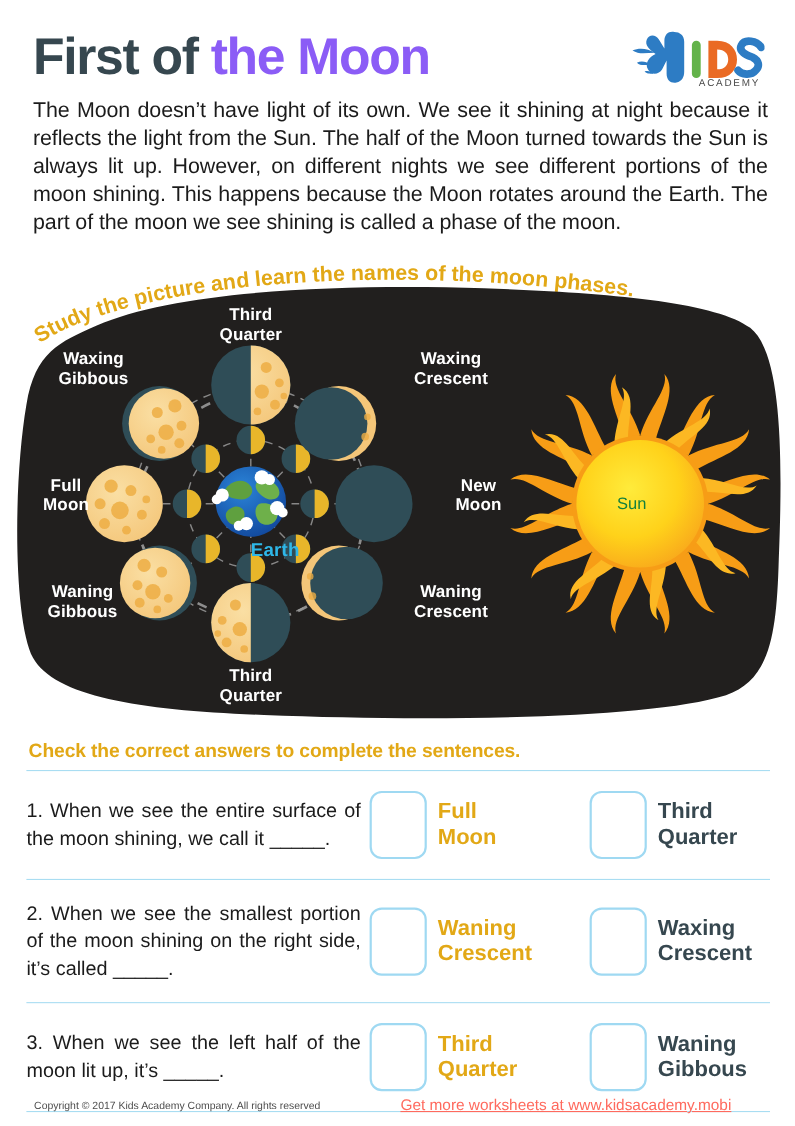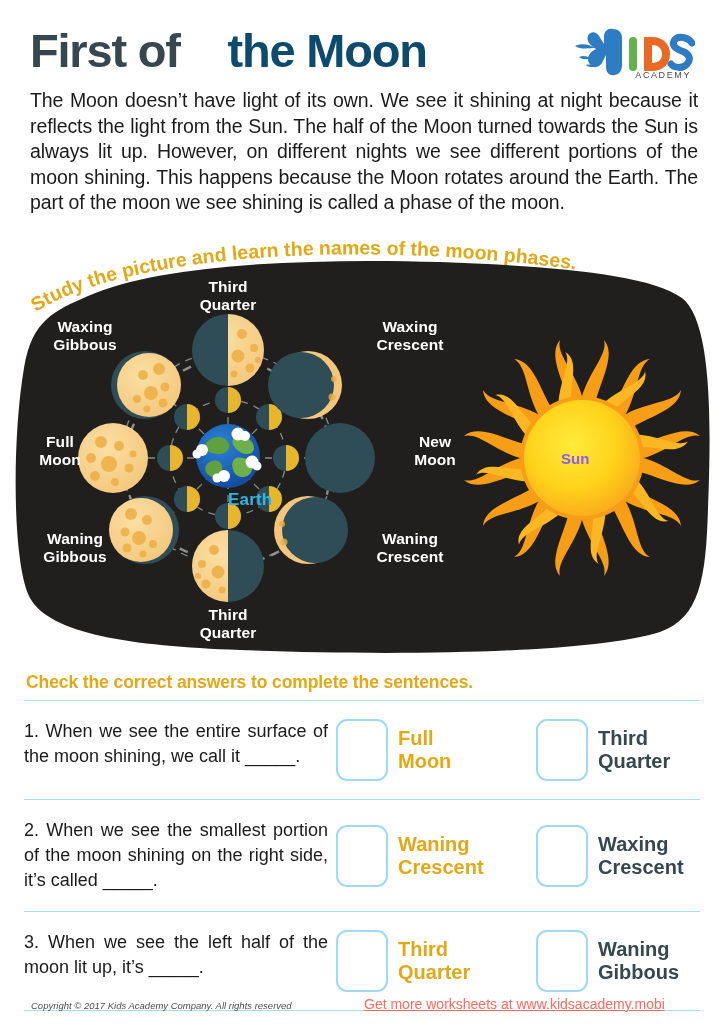--- a/index.html
+++ b/index.html
@@ -9,21 +9,21 @@
     font-family: "Liberation Sans", sans-serif;
     overflow: hidden;
   }
   .page { position: relative; width: 723px; height: 1024px; background:#fff; }
 
   
   .header { position: absolute; left: 30px; top: 22px; width: 665px; height: 62px; }
   .title { position:absolute; left:0; top:0; font-size: 47px; font-weight: bold;
            letter-spacing: -1.2px; white-space: nowrap; line-height: 58px; }
   .title .t1 { color: #36474f; }
-  .title .t2 { color: #0c4a6e; margin-left: 36px; }
+  .title .t2 { color: #8b5cf6; }
 
   .logo { position: absolute; right: 0px; top: 2px; width: 122px; height: 58px; }
   .logo-acad { position:absolute; right: 4px; bottom: 2px; font-size: 9px;
                letter-spacing: 1.6px; color: #4a4a4a; font-family: Liberation Sans, sans-serif; }
 
   
   .intro { position: absolute; left: 30px; top: 88px; width: 668px;
            font-size: 19.5px; line-height: 25.5px; color: #1b1b1b;
            text-align: justify; letter-spacing: -0.1px; }
 
@@ -33,43 +33,43 @@
   
   .blob-wrap { position:absolute; left: 10px; top: 258px; width: 706px; height: 398px; }
 
   .diagram { position:absolute; left: 10px; top: 258px; width: 706px; height: 398px; }
 
   .ph-label { position: absolute; color: #ffffff; font-size: 15.5px; font-weight: bold;
               line-height: 18px; text-align: center; letter-spacing: 0.1px; }
 
   .earth-label { position:absolute; color:#2eb7e8; font-size:17px; font-weight:bold;
                  letter-spacing:0.2px; }
-  .sun-label { position:absolute; color:#8b5cf6; font-size:15px; font-weight:bold; }
+  .sun-label { position:absolute; color:#15803d; font-size:15px; font-weight:normal; }
 
   
   .check-head { position: absolute; left: 26px; top: 672px; font-size: 17.5px;
                 font-weight: bold; color: #e2a816; letter-spacing: -0.1px; }
 
   .qtable { position:absolute; left: 24px; top: 700px; width: 676px; }
-  .qrow { display: flex; border-top: 1.6px solid #a9ddf2;
+  .qrow { display: flex; align-items: center; border-top: 1.6px solid #a9ddf2;
           min-height: 98px; padding: 18px 0; }
   .qrow.last { border-bottom: 1.6px solid #a9ddf2; }
   .qtext { width: 312px; font-size: 18px; line-height: 25px; color: #1b1b1b;
            text-align: justify; padding-right: 8px; }
   .opt { display: flex; align-items: center; }
   .opt-box { width: 52px; height: 62px; border: 2.2px solid #9fd9f2;
              border-radius: 11px; background: #fff; flex: none; }
   .opt-label { margin-left: 10px; font-size: 20px; font-weight: bold;
                line-height: 23px; white-space: pre-line; }
   .opt-a .opt-label { color: #e2a816; }
   .opt-b .opt-label { color: #36474f; }
   .opt-a { width: 200px; }
 
   
-  .copy { position:absolute; left: 31px; top: 1000px; font-size: 9.5px; color: #4d4d4d; font-style: italic; }
+  .copy { position:absolute; left: 31px; top: 1000px; font-size: 9.5px; color: #4d4d4d; }
   .promo { position:absolute; left: 364px; top: 996px; font-size: 14px; color: #ff6a5e; }
 </style>
 </head>
 <body>
 
 <div class="page">
 
   <div class="header">
     <div class="title">
       <span class="t1">First of </span><span class="t2">the Moon</span>

